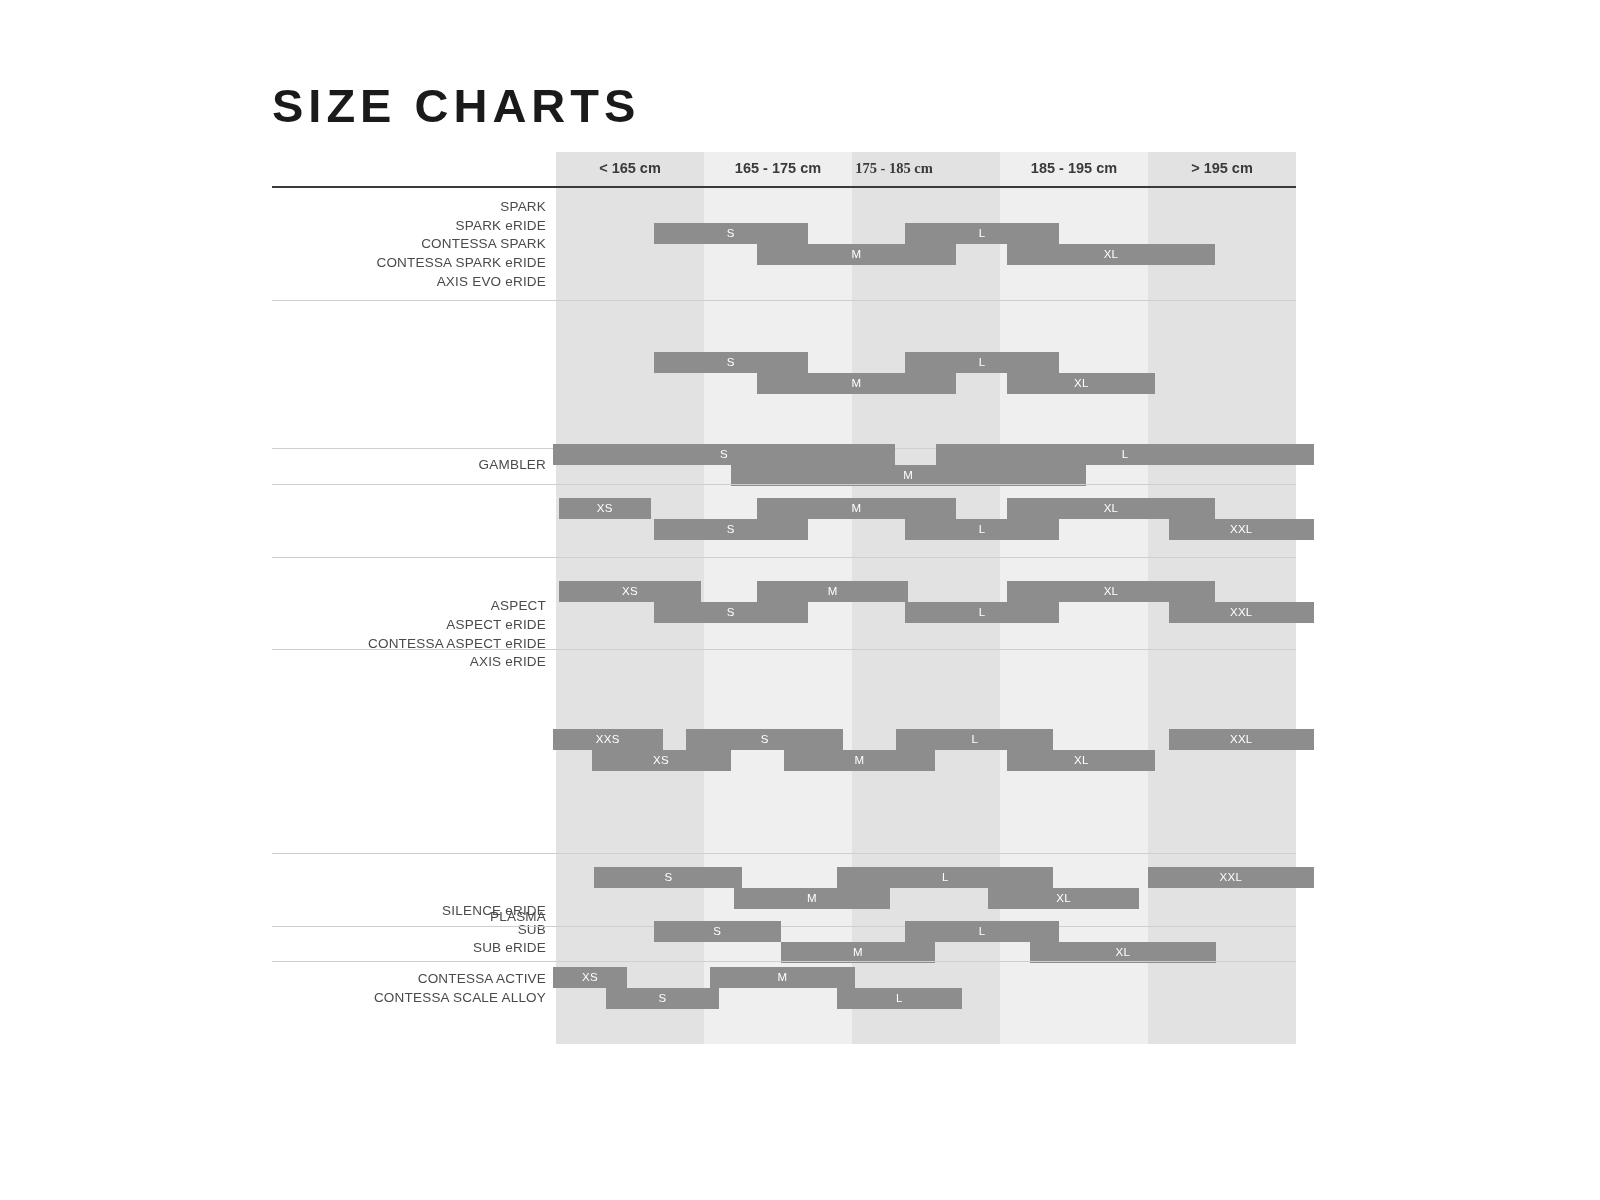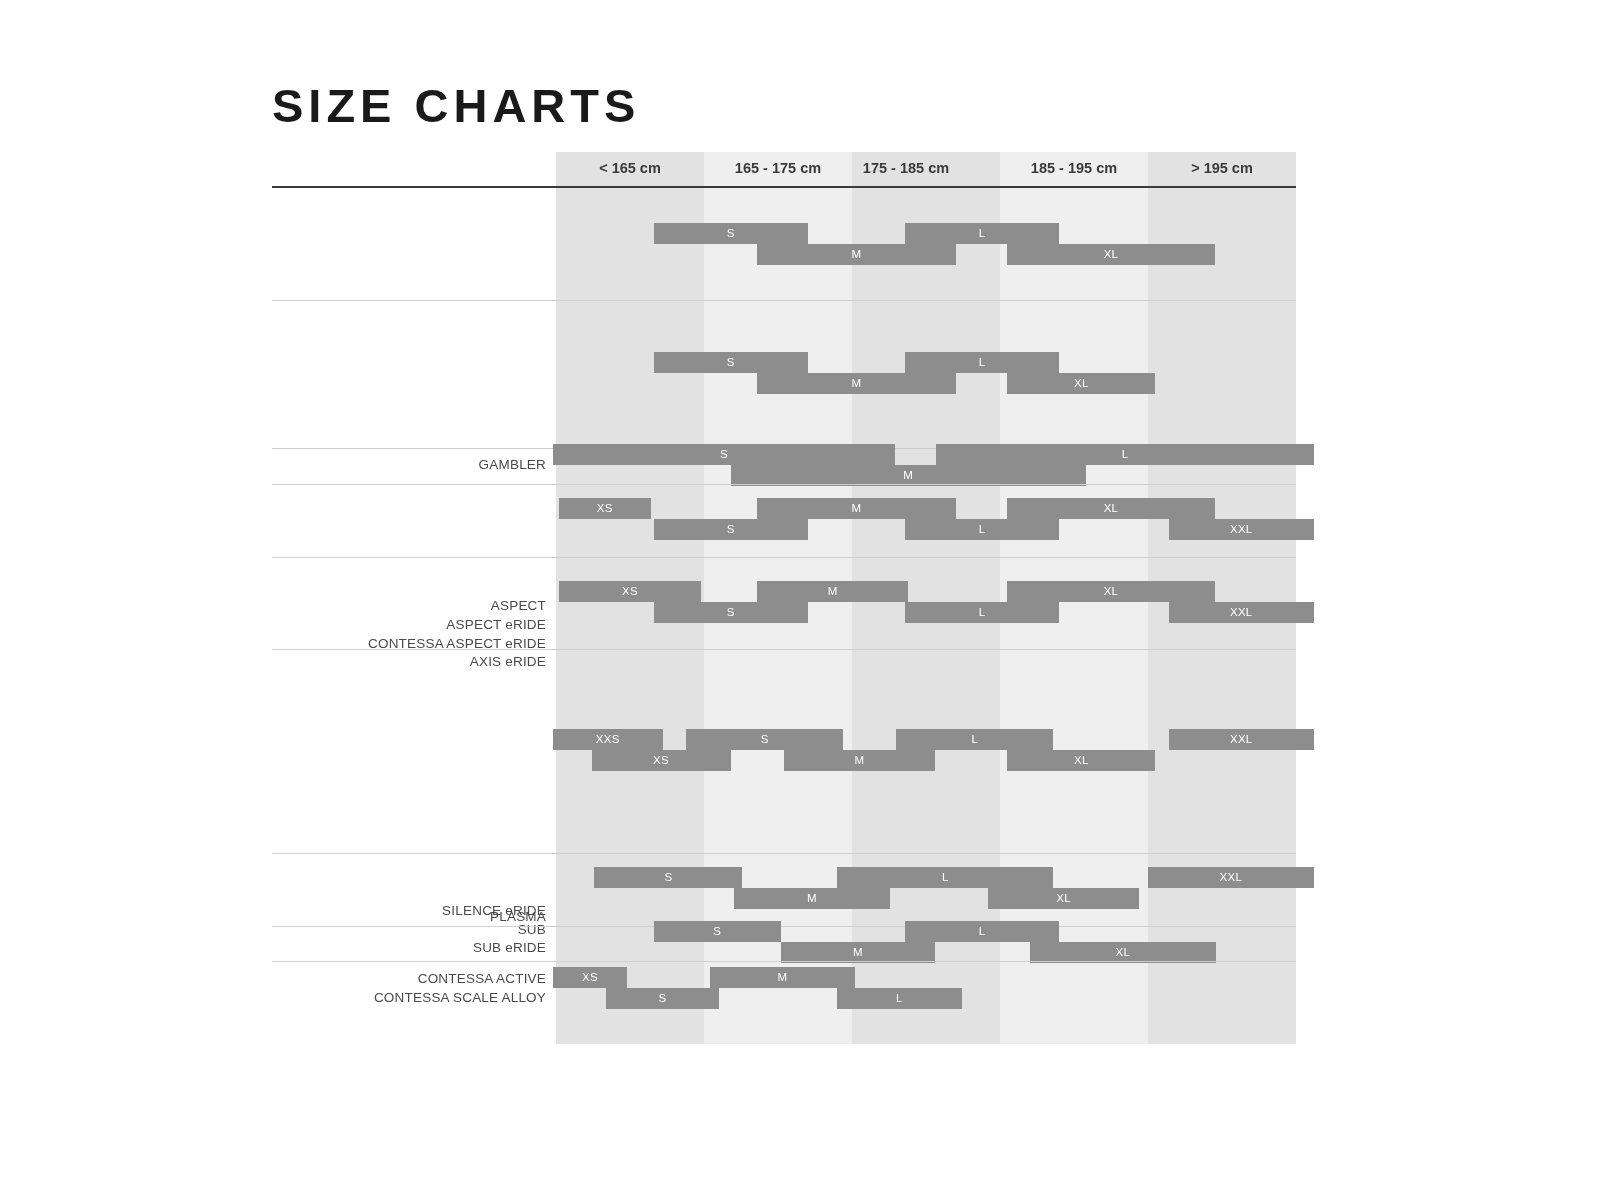--- a/index.html
+++ b/index.html
@@ -138,25 +138,32 @@
   <div class="chart" id="chart-root" style="height: 892.2px;">
       <div class="band dark" style="left: 284px; width: 148px;"></div>
       <div class="band light" style="left: 432px; width: 148px;"></div>
       <div class="band dark" style="left: 580px; width: 148px;"></div>
       <div class="band light" style="left: 728px; width: 148px;"></div>
       <div class="band dark" style="left: 876px; width: 148px;"></div>
       <div class="labelcol" style="width: 284px;"></div>
       <div class="header">
         <div class="hcell" style="left: 284px; width: 148px;">&lt; 165 cm</div>
         <div class="hcell" style="left: 432px; width: 148px;">165 - 175 cm</div>
-        <div class="hcell" style="left: 560px; width: 148px;">175 - 185 cm</div>
+        <div class="hcell" style="left: 548px; width: 148px; font-family: Liberation Serif, serif;">175 - 185 cm</div>
         <div class="hcell" style="left: 728px; width: 148px;">185 - 195 cm</div>
         <div class="hcell" style="left: 876px; width: 148px;">&gt; 195 cm</div>
       </div>
       <div class="headrule" style="top: 34px;"></div>
+      <div class="models" style="top: 46px;">
+        <div>SPARK</div>
+        <div>SPARK eRIDE</div>
+        <div>CONTESSA SPARK</div>
+        <div>CONTESSA SPARK eRIDE</div>
+        <div>AXIS EVO eRIDE</div>
+      </div>
       <div class="bar" style="left: 381.68px; width: 153.92px; top: 70.75px; background: rgb(141, 141, 141); color: rgb(255, 255, 255);">S</div>
       <div class="bar" style="left: 633.28px; width: 153.92px; top: 70.75px; background: rgb(141, 141, 141); color: rgb(255, 255, 255);">L</div>
       <div class="bar" style="left: 485.28px; width: 198.32px; top: 91.75px; background: rgb(141, 141, 141); color: rgb(255, 255, 255);">M</div>
       <div class="bar" style="left: 735.4px; width: 207.2px; top: 91.75px; background: rgb(141, 141, 141); color: rgb(255, 255, 255);">XL</div>
       <div class="sep" style="top: 148px;"></div>
       <div class="bar" style="left: 381.68px; width: 153.92px; top: 199.95px; background: rgb(141, 141, 141); color: rgb(255, 255, 255);">S</div>
       <div class="bar" style="left: 633.28px; width: 153.92px; top: 199.95px; background: rgb(141, 141, 141); color: rgb(255, 255, 255);">L</div>
       <div class="bar" style="left: 485.28px; width: 198.32px; top: 220.95px; background: rgb(141, 141, 141); color: rgb(255, 255, 255);">M</div>
       <div class="bar" style="left: 735.4px; width: 148px; top: 220.95px; background: rgb(141, 141, 141); color: rgb(255, 255, 255);">XL</div>
       <div class="sep" style="top: 295.9px;"></div>

